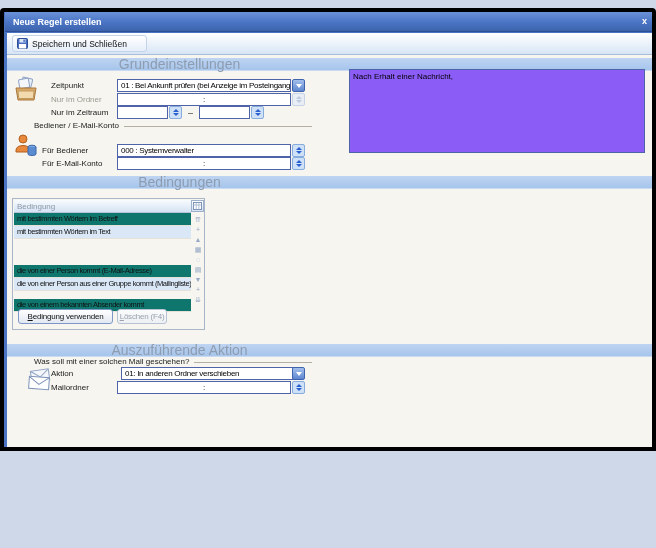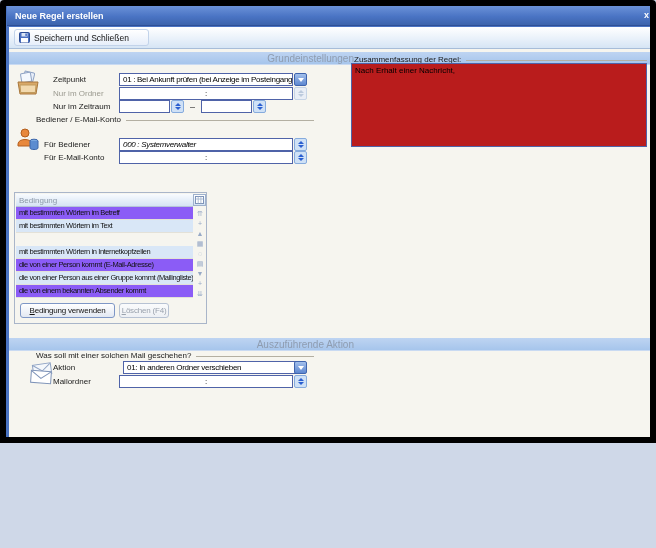--- a/index.html
+++ b/index.html
@@ -1,62 +1,62 @@
 <!DOCTYPE html>
 <html><head>
 <meta charset="utf-8">
 <style>
   html,body{margin:0;padding:0;background:#cfd8e8;}
   *{box-sizing:border-box;font-family:"Liberation Sans",sans-serif;}
-  #win{position:relative;width:656px;height:443px;background:#4a73c2;border:6px solid #000000;
-       border-radius:4px 4px 0 0;overflow:hidden;}
+  #win{position:relative;width:656px;height:443px;background:#4a73c2;border:4px solid #000000;
+       border-radius:4px 4px 0 0;overflow:hidden;margin-top:8px;}
   .titlebar{position:absolute;left:1px;top:0;width:654px;height:20px;
        background:linear-gradient(180deg,#6b92d8 0%,#4a74c4 55%,#3c63ac 100%);
        color:#fff;font-size:9px;font-weight:bold;line-height:20px;padding-left:8px;
        border-bottom:1px solid #2e4f96;}
   .close-x{position:absolute;right:12px;top:0;height:20px;line-height:19px;color:#fff;
        font-size:9px;font-weight:bold;cursor:default;}
   .toolbar{position:absolute;left:3px;top:21px;width:650px;height:22px;
        background:linear-gradient(180deg,#ffffff,#e9f1fa 55%,#d6e5f5);
        border-bottom:1px solid #a7bdd9;display:flex;align-items:center;padding-left:5px;}
   .tb-btn{display:flex;align-items:center;gap:4px;height:17px;padding:0 19px 0 4px;
        border:1px solid #c2d3ea;border-radius:3px;background:linear-gradient(#ffffff,#e6eefa);
        font-size:8.5px;color:#111;}
   .content{position:absolute;left:3px;top:43px;width:650px;height:502px;background:#f6f5ef;}
   .secbar{position:absolute;left:0;width:650px;height:13px;
        background:linear-gradient(180deg,#bed4f2,#a6c5ec);border-bottom:1px solid #c9daf2;}
-  .secbar span{display:block;width:345px;text-align:right;font-size:10px;color:#8e9cb0;line-height:13px;}
+  .secbar span{display:block;width:345px;text-align:center;font-size:14px;color:#8e9cb0;line-height:13px;}
   .qrow{position:absolute;display:flex;align-items:center;gap:5px;font-size:8px;color:#1a1a1a;white-space:nowrap;}
   .qrow .hline{flex:1;height:1px;background:#b3afa2;margin-top:1px;}
   .lab{position:absolute;font-size:8px;color:#1a1a1a;white-space:nowrap;}
   .lab.dis{color:#9b9a90;}
   .field{position:absolute;height:13px;background:#fff;border:1px solid #4f63a8;
        font-size:8px;letter-spacing:-0.3px;line-height:11px;padding:0 3px;color:#000;
        white-space:nowrap;overflow:hidden;}
   .ctr{text-align:center;}
   .ddbtn{position:absolute;width:13px;height:13px;border:1px solid #3f64ad;border-radius:2px;
        background:linear-gradient(180deg,#a3c0ec,#5d87d0);display:flex;align-items:center;justify-content:center;}
   .ddbtn .tri{width:0;height:0;border-left:3px solid transparent;border-right:3px solid transparent;
        border-top:4px solid #fff;}
   .spin{position:absolute;width:13px;height:13px;border:1px solid #86abdd;border-radius:2px;
        background:#cfe1f6;display:flex;flex-direction:column;align-items:center;justify-content:center;gap:1px;}
   .spin .u{width:0;height:0;border-left:3px solid transparent;border-right:3px solid transparent;border-bottom:3px solid #2a5fd0;}
   .spin .d{width:0;height:0;border-left:3px solid transparent;border-right:3px solid transparent;border-top:3px solid #2a5fd0;}
   .spin.dis{background:#e9eef6;border-color:#c6d4e6;}
   .spin.dis .u{border-bottom-color:#bccadd;}
   .spin.dis .d{border-top-color:#bccadd;}
   .dash{position:absolute;font-size:9px;color:#333;}
-  .sumbox{position:absolute;left:342px;top:14px;width:296px;height:84px;background:#b91c1c;
+  .sumbox{position:absolute;left:342px;top:14px;width:296px;height:84px;background:#8b5cf6;
        border:1px solid #4f63a8;font-size:8px;padding:2px 3px;color:#000;}
   .groupbox{position:absolute;left:5px;top:143px;width:193px;height:132px;border:1px solid #a9b5c9;background:#f6f5ef;}
   .listhead{position:absolute;left:1px;top:1px;width:177px;height:13px;
        background:linear-gradient(180deg,#f8fbfe,#d5e3f4);border-bottom:1px solid #b5c4d8;
        font-size:8px;color:#8a97a8;line-height:13px;padding-left:3px;}
   .lrow{position:absolute;left:1px;width:177px;height:13px;font-size:7.5px;letter-spacing:-0.4px;
-       line-height:12px;padding-left:3px;border-bottom:1px solid #e3e1d8;background:#8b5cf6;
+       line-height:12px;padding-left:3px;border-bottom:1px solid #e3e1d8;background:#0f766e;
        white-space:nowrap;overflow:hidden;color:#111;}
   .lrow.alt{background:#d9e7f7;}
   .gridicon{position:absolute;left:178px;top:1px;width:13px;height:12px;border:1px solid #9eb1cc;
        background:linear-gradient(#ffffff,#d3e2f3);display:flex;align-items:center;justify-content:center;}
   .navstrip{position:absolute;left:179px;top:17px;width:12px;display:flex;flex-direction:column;
        align-items:center;gap:3px;}
   .navstrip span{font-size:7px;line-height:7px;color:#97a9c6;}
   .btn{position:absolute;height:15px;border:1px solid #7e97c6;border-radius:3px;
        background:linear-gradient(#ffffff,#e2e8f2);font-size:8px;letter-spacing:-0.2px;
        text-align:center;line-height:13px;color:#111;overflow:hidden;}
@@ -134,39 +134,38 @@
 
     <svg class="icon" style="left:7px;top:78px;" width="24" height="26" viewBox="0 0 24 26">
       <circle cx="9" cy="6" r="4" fill="#e8883c" stroke="#b35f1e"></circle>
       <path d="M2 17 C2 11,16 11,16 17 L16 19 L2 19 Z" fill="#e8883c" stroke="#b35f1e"></path>
       <ellipse cx="18" cy="14" rx="4" ry="1.8" fill="#7aa8e0" stroke="#3c66aa"></ellipse>
       <path d="M14 14 L14 21 C14 23,22 23,22 21 L22 14" fill="#5c8cd0" stroke="#3c66aa"></path>
     </svg>
 
 
     <div class="lab" style="left:35px;top:91px;">Für Bediener</div>
-    <div class="field" style="left:110px;top:89px;width:174px;font-style:italic;">000 : Systemverwalter</div>
+    <div class="field" style="left:110px;top:89px;width:174px;">000 : Systemverwalter</div>
     <div class="spin" style="left:285px;top:89px;">
       <span class="u"></span>
       <span class="d"></span>
     </div>
 
     <div class="lab" style="left:35px;top:104px;">Für E-Mail-Konto</div>
     <div class="field ctr" style="left:110px;top:102px;width:174px;">:</div>
     <div class="spin" style="left:285px;top:102px;">
       <span class="u"></span>
       <span class="d"></span>
     </div>
 
-    <div class="qrow" style="left:345px;top:6px;width:293px;">
-      <span>Zusammenfassung der Regel:</span>
-      <div class="hline"></div>
-    </div>
     <div class="sumbox">Nach Erhalt einer Nachricht,</div>
 
+    <div class="secbar" style="top:121px;">
+      <span>Bedingungen</span>
+    </div>
 
     <div class="groupbox">
       <div class="listhead">Bedingung</div>
       <div class="gridicon">
         <svg width="9" height="8" viewBox="0 0 9 8">
           <rect x="0.5" y="0.5" width="8" height="7" fill="#fff" stroke="#7e93b8"></rect>
           <path d="M0.5 3 H8.5 M3.2 0.5 V7.5 M5.9 0.5 V7.5" stroke="#9eb1cc" stroke-width="0.8" fill="none"></path>
         </svg>
       </div>
       <div class="navstrip">
@@ -176,24 +175,23 @@
         <span>▦</span>
         <span>◌</span>
         <span>▤</span>
         <span>▼</span>
         <span>+</span>
         <span>⇊</span>
       </div>
 
       <div class="lrow" style="top:14px;">mit bestimmten Wörtern im Betreff</div>
       <div class="lrow alt" style="top:27px;">mit bestimmten Wörtern im Text</div>
-      <div class="lrow alt" style="top:53px;">mit bestimmten Wörtern in Internetkopfzeilen</div>
       <div class="lrow" style="top:66px;">die von einer Person kommt (E-Mail-Adresse)</div>
       <div class="lrow alt" style="top:79px;">die von einer Person aus einer Gruppe kommt (Mailingliste)</div>
-      <div class="lrow" style="top:92px;">die von einem bekannten Absender kommt</div>
+      <div class="lrow" style="top:100px;">die von einem bekannten Absender kommt</div>
 
       <div class="btn" style="left:5px;top:110px;width:95px;">
         <span class="lbl">Bedingung verwenden (Ret)</span>
       </div>
       <div class="btn disabled" style="left:104px;top:110px;width:50px;">
         <span class="lbl">Löschen (F4)</span>
       </div>
     </div>
 
     <div class="secbar" style="top:289px;">

